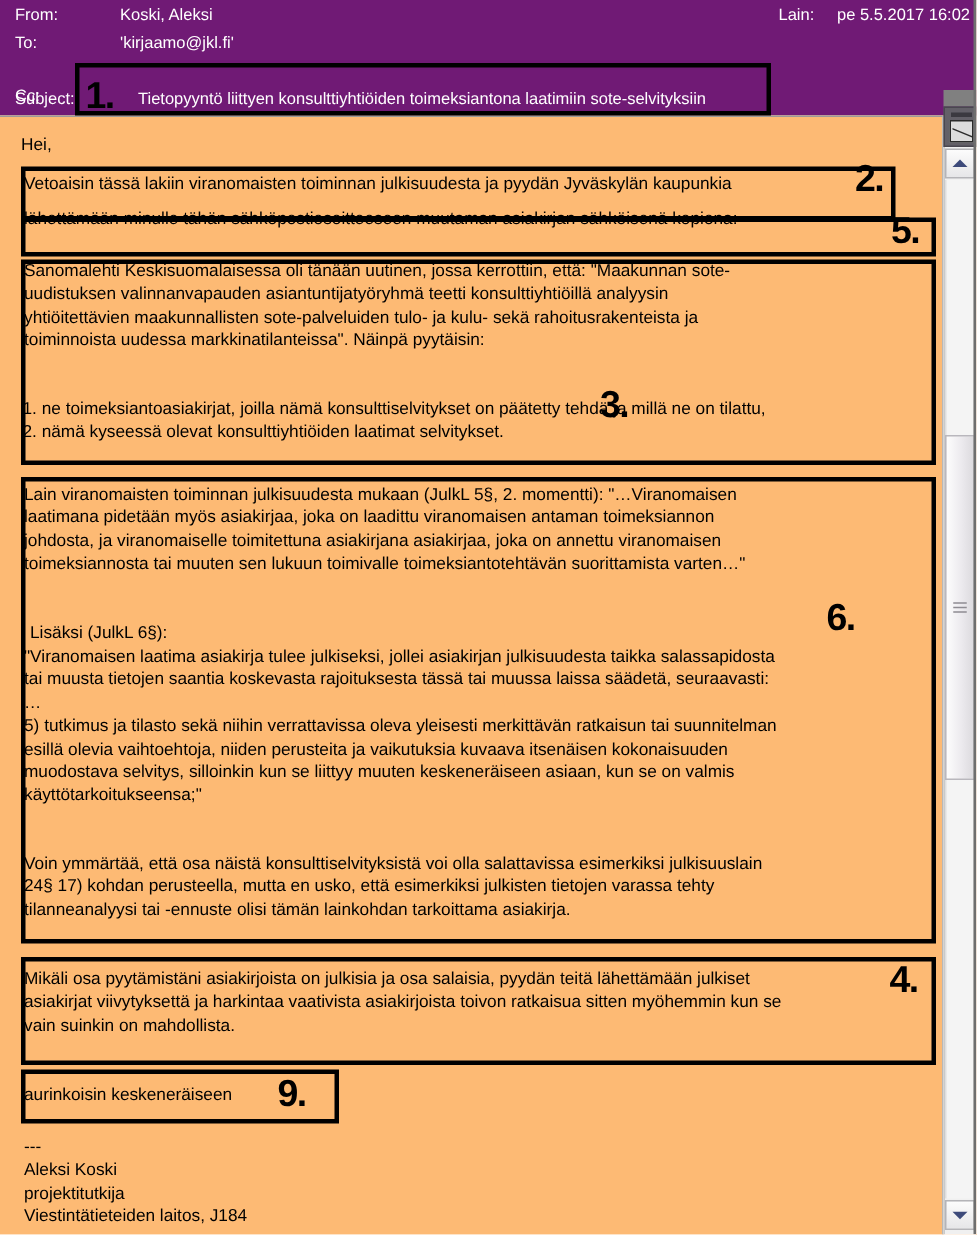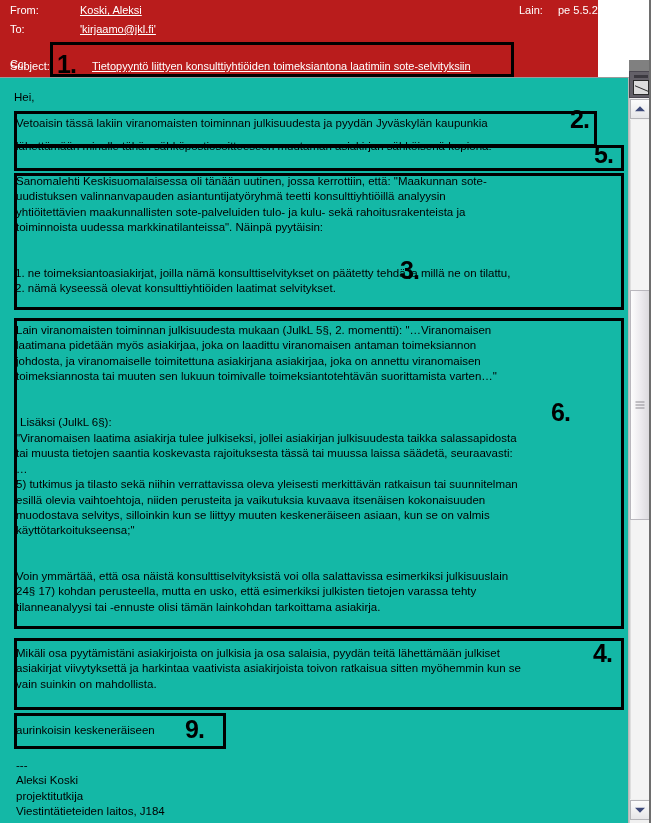--- a/index.html
+++ b/index.html
@@ -15,23 +15,23 @@
     width: 651px;
     height: 823px;
     overflow: hidden;
     background: #ffffff;
   }
 
   
   .hdr {
     position: absolute;
     left: 0; top: 0;
-    width: 598px;
+    width: 651px;
     height: 77px;
-    background: #b91c1c;
+    background: #701a75;
     color: #ffffff;
     font-size: 11px;
   }
   .hdr-row {
     position: absolute;
     left: 0;
     width: 651px;
     height: 19px;
     line-height: 19px;
   }
@@ -42,41 +42,40 @@
   .hdr-label {
     position: absolute;
     left: 10px;
     width: 70px;
     white-space: nowrap;
   }
   .hdr-value {
     position: absolute;
     left: 80px;
     white-space: nowrap;
-    text-decoration: underline;
   }
   .hdr-sent-label {
     position: absolute;
     left: 519px;
     white-space: nowrap;
   }
   .hdr-sent-value {
     position: absolute;
     left: 558px;
     white-space: nowrap;
   }
 
   
   .body-pane {
     position: absolute;
     left: 0;
     top: 77px;
     width: 628px;
     height: 746px;
-    background: #14b8a6;
+    background: #fdba74;
     border-top: 1px solid #9a9a9a;
     border-right: 1px solid #b8b8b8;
     overflow: hidden;
     font-size: 11.5px;
     color: #000000;
   }
   .para {
     position: absolute;
     left: 0;
     width: 610px;

